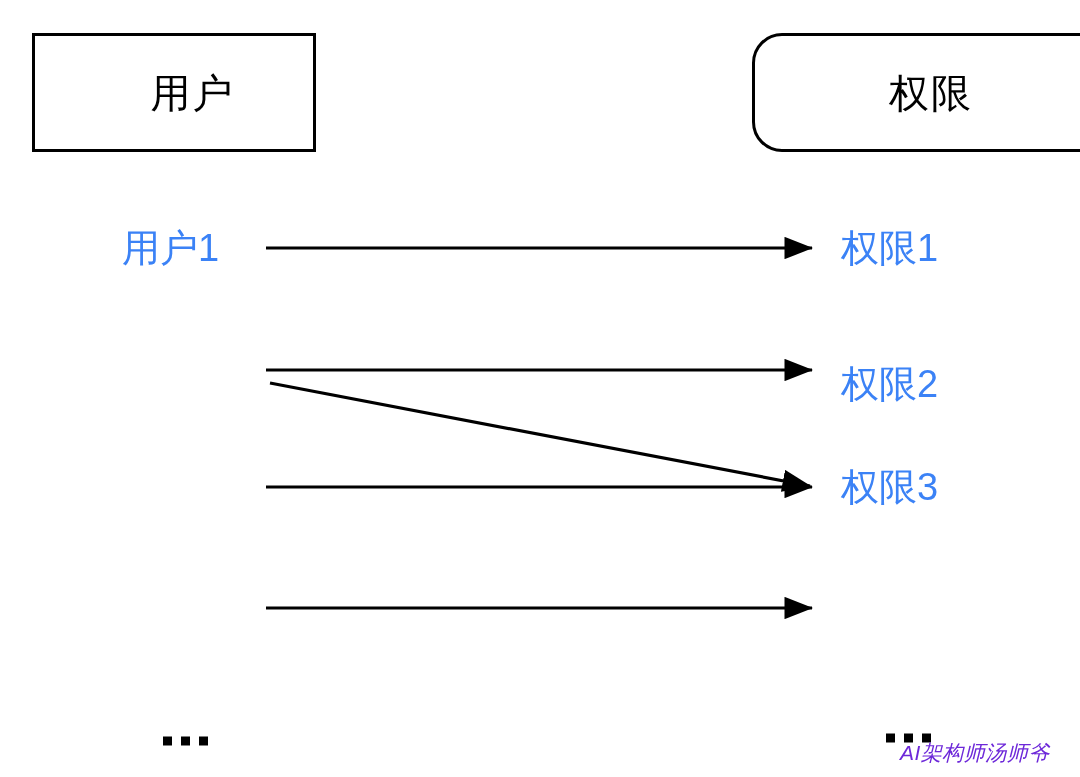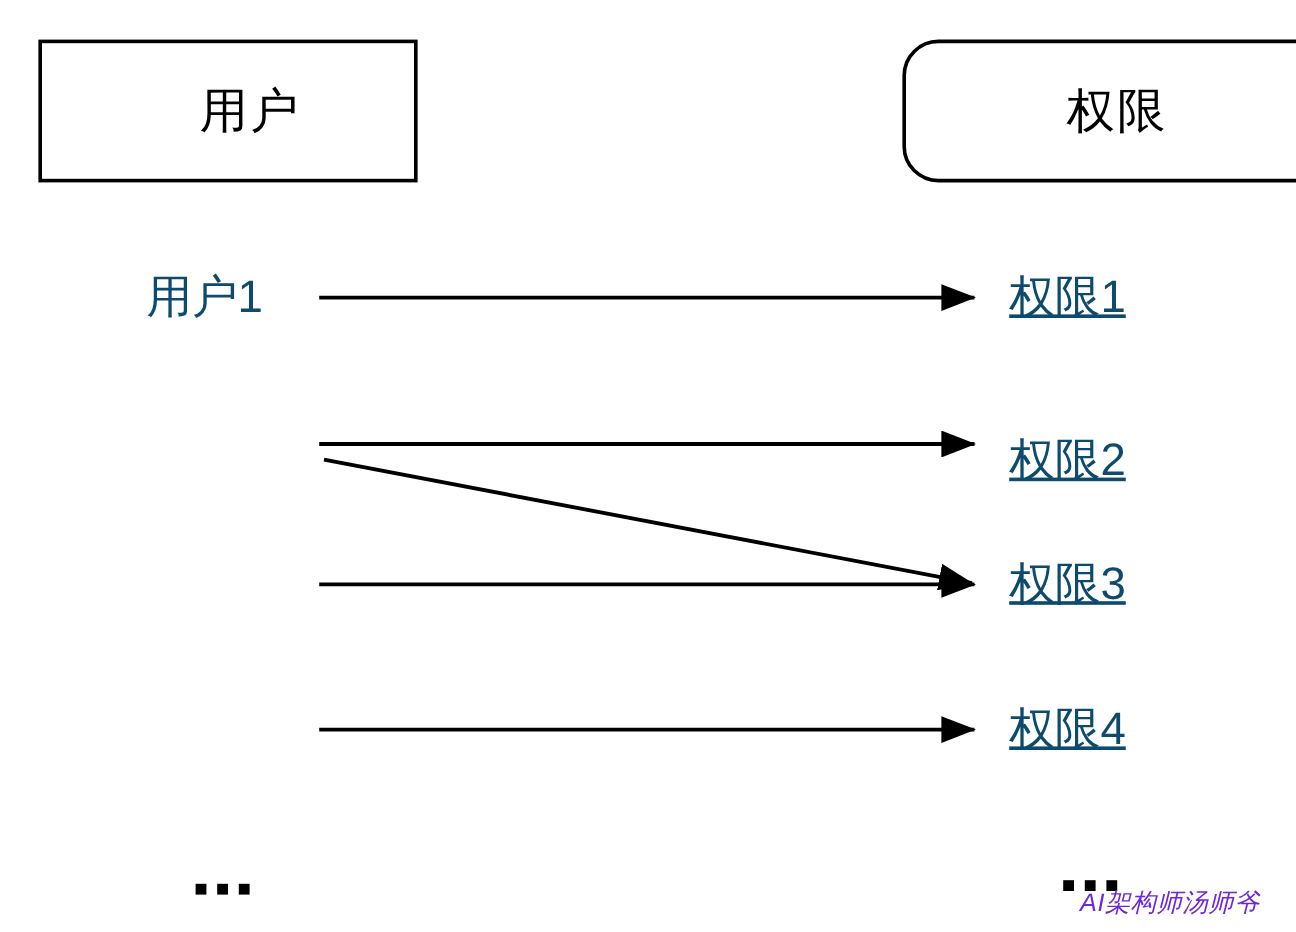--- a/index.html
+++ b/index.html
@@ -30,43 +30,43 @@
     align-items: center;
     justify-content: center;
     font-size: 40px;
     line-height: 1;
     letter-spacing: 2px;
     color: #000000;
   }
   #box-users {
     left: 32px;
     top: 33px;
-    width: 316px;
+    width: 284px;
     height: 119px;
     padding-left: 37px;
   }
   #box-perms {
     left: 752px;
     top: 33px;
     width: 358px;
     height: 119px;
     border-radius: 30px;
   }
 
   
   .node-label {
     position: absolute;
     font-size: 38px;
     line-height: 1;
     white-space: nowrap;
-    color: #0c4a6e;
+    color: #3b82f6;
     transform: translateY(-50%);
   }
   .node-label.left  { left: 122px; }
-  .node-label.right { left: 841px; text-decoration: underline; }
+  .node-label.right { left: 841px; }
 
   
   .ellipsis {
     position: absolute;
     display: flex;
     gap: 9px;
     transform: translateY(-50%);
   }
   .ellipsis .dot {
     width: 9px;
@@ -127,21 +127,20 @@
     <line x1="266" y1="487" x2="812" y2="487" stroke="#000000" stroke-width="3.2" marker-end="url(#arrowhead)"></line>
 
     <line x1="266" y1="608" x2="812" y2="608" stroke="#000000" stroke-width="3.2" marker-end="url(#arrowhead)"></line>
   </svg>
 
   <div class="node-label left" style="top:248px">用户1</div>
 
   <div class="node-label right" style="top:248px">权限1</div>
   <div class="node-label right" style="top:384px">权限2</div>
   <div class="node-label right" style="top:487px">权限3</div>
-  <div class="node-label right" style="top:608px">权限4</div>
 
   <div class="ellipsis" id="ellipsis-left" title="...">
     <span class="dot"></span>
     <span class="dot"></span>
     <span class="dot"></span>
   </div>
 
   <div class="ellipsis" id="ellipsis-right" title="...">
     <span class="dot"></span>
     <span class="dot"></span>

